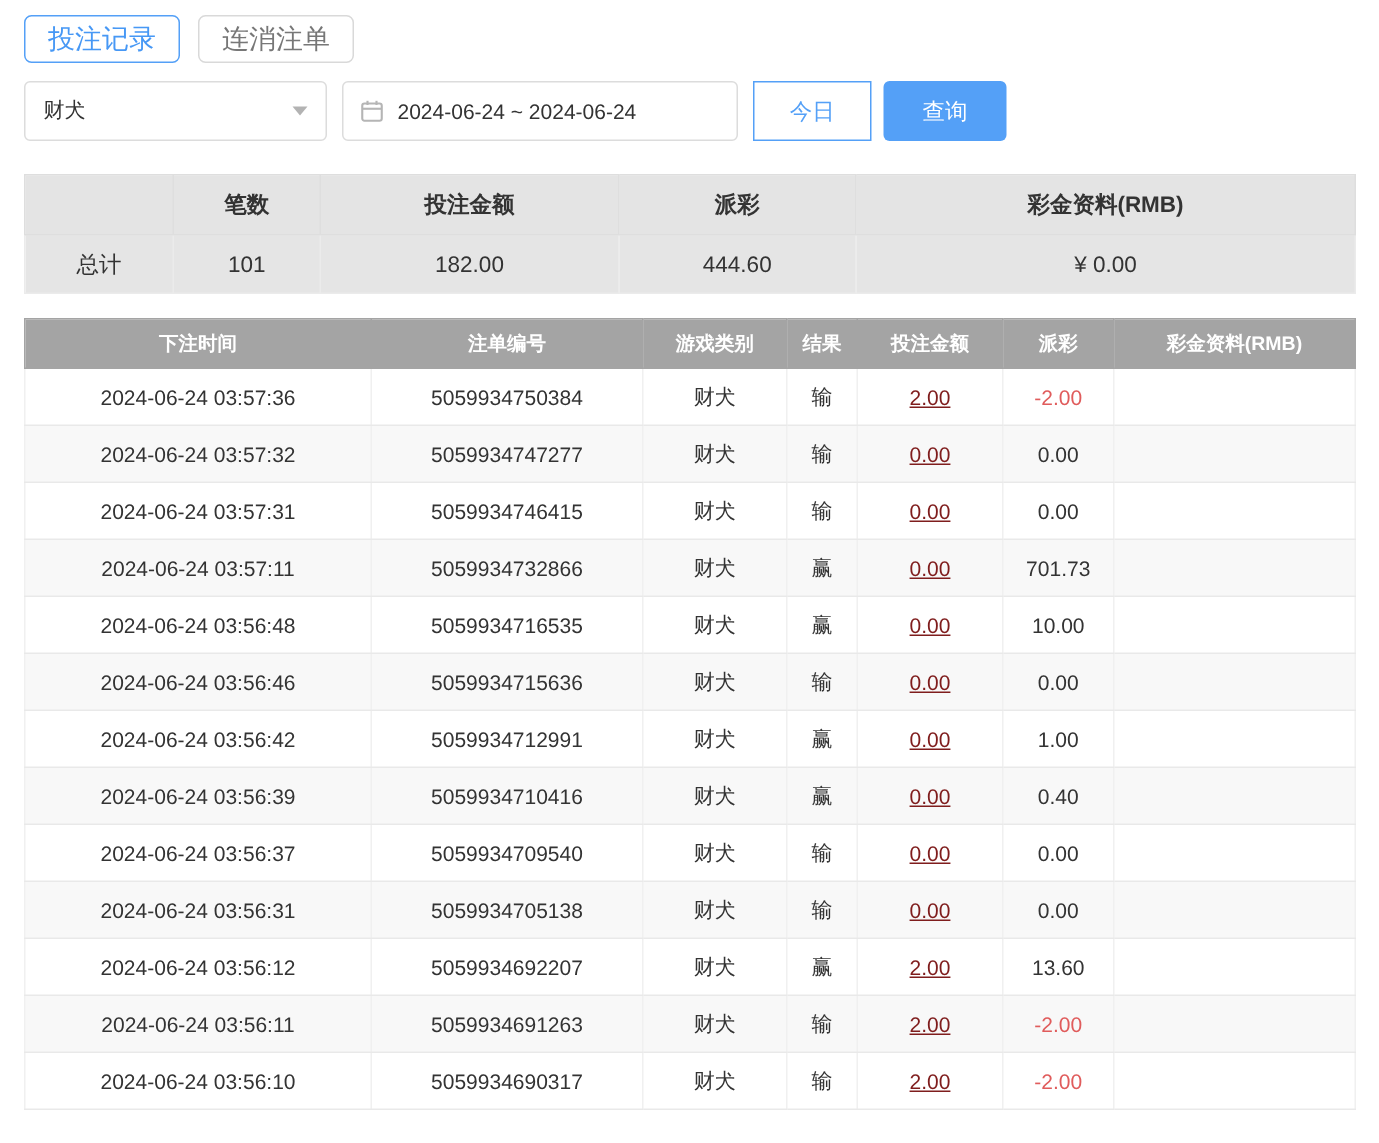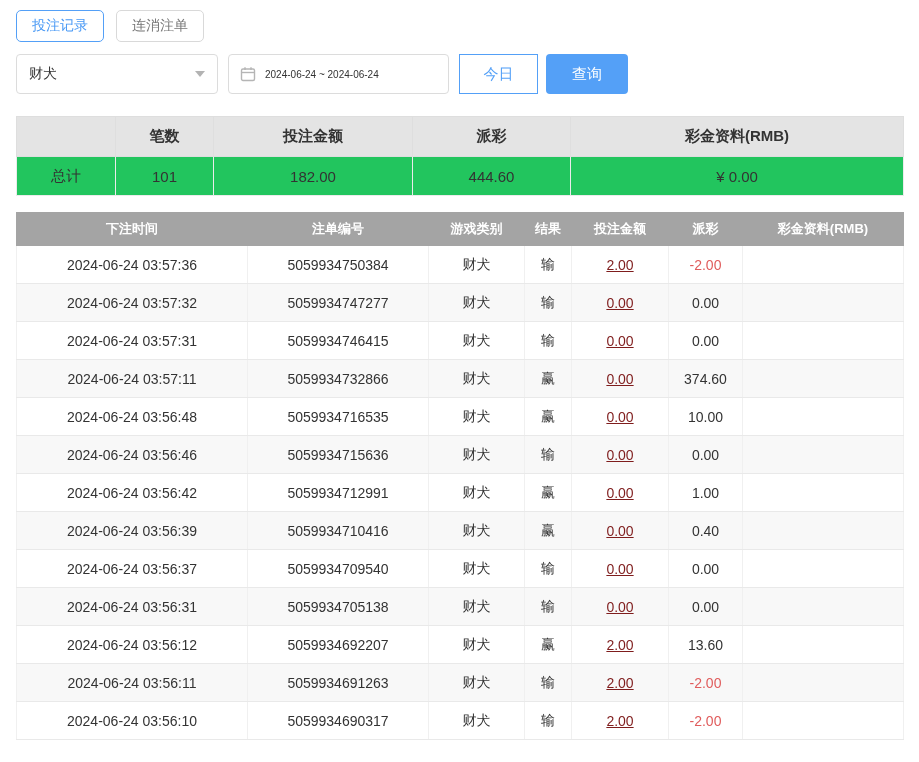--- a/index.html
+++ b/index.html
@@ -3,49 +3,49 @@
 <meta charset="utf-8">
 <style>
   * { margin:0; padding:0; box-sizing:border-box; }
   html,body { width:919px; height:762px; overflow:hidden; background:#fff;
     font-family:"Liberation Sans","DejaVu Sans",sans-serif; color:#333; }
   .page { padding:10px 16px 0 16px; }
 
   
   .tabs { display:flex; gap:12px; }
   .tab { height:32px; padding:0 15px; border:1px solid #d9d9d9; border-radius:5px;
-    background:#fff; color:#777; font-size:14px; cursor:pointer;
+    background:#fff; color:#777; font-size:18px; cursor:pointer;
     font-family:inherit; }
   .tab.active { border-color:#54a0f7; color:#4798f5; }
 
   
   .filter-row { display:flex; margin-top:12px; align-items:center; }
   .select { width:202px; height:40px; border:1px solid #dcdcdc; border-radius:4px;
     display:flex; align-items:center; justify-content:space-between;
     padding:0 12px; font-size:14px; cursor:pointer; background:#fff; }
   .caret { width:0; height:0; border-left:5px solid transparent;
     border-right:5px solid transparent; border-top:6px solid #b3b3b3; }
-  .date-picker { width:221px; height:40px; border:1px solid #dcdcdc; border-radius:4px;
-    display:flex; align-items:center; gap:9px; padding:0 11px; font-size:10px;
+  .date-picker { width:264px; height:40px; border:1px solid #dcdcdc; border-radius:4px;
+    display:flex; align-items:center; gap:9px; padding:0 11px; font-size:14px;
     cursor:pointer; margin-left:10px; background:#fff; }
   .btn-group { display:flex; height:40px; margin-left:10px; }
   .seg { width:79px; height:40px; border:1px solid #dcdcdc; background:#fff;
     color:#c4c4c4; font-size:15px; cursor:pointer; font-family:inherit; }
   .seg + .seg { border-left:none; }
   .seg.active { border:1px solid #54a0f7; color:#54a0f7; }
   .seg.active + .seg { border-left:none; }
   .query-btn { width:82px; height:40px; margin-left:8px; border:none; border-radius:4px;
     background:#54a0f7; color:#fff; font-size:15px; cursor:pointer; font-family:inherit; }
 
   
   table { border-collapse:collapse; table-layout:fixed; width:887px; }
   .summary-table { margin-top:22px; font-size:15px; }
   .summary-table th { background:#e4e4e4; height:40px; font-weight:bold; color:#333;
     border:1px solid #dedede; }
-  .summary-table td { height:39px; text-align:center; background:#22c55e;
+  .summary-table td { height:39px; text-align:center; background:#e5e5e5;
     border:1px solid #ebebeb; }
 
   
   .main-table { margin-top:16px; font-size:14px; }
   .main-table th { background:#a4a4a4; color:#fff; height:33px; font-weight:bold;
     font-size:13px; text-align:center; border:1px solid #a4a4a4; }
   .main-table td { height:38px; text-align:center; border:1px solid #f0f0f0;
     border-bottom:1px solid #e9e9e9; background:#fff; }
   .main-table tr:nth-child(even) td { background:#f8f8f8; }
   .link { color:#7f1d1d; text-decoration:underline; cursor:pointer; }
@@ -162,21 +162,21 @@
           <td><span class="link">0.00</span></td>
           <td>0.00</td>
           <td></td>
         </tr>
         <tr>
           <td>2024-06-24 03:57:11</td>
           <td>5059934732866</td>
           <td>财犬</td>
           <td>赢</td>
           <td><span class="link">0.00</span></td>
-          <td>374.60</td>
+          <td>701.73</td>
           <td></td>
         </tr>
         <tr>
           <td>2024-06-24 03:56:48</td>
           <td>5059934716535</td>
           <td>财犬</td>
           <td>赢</td>
           <td><span class="link">0.00</span></td>
           <td>10.00</td>
           <td></td>

